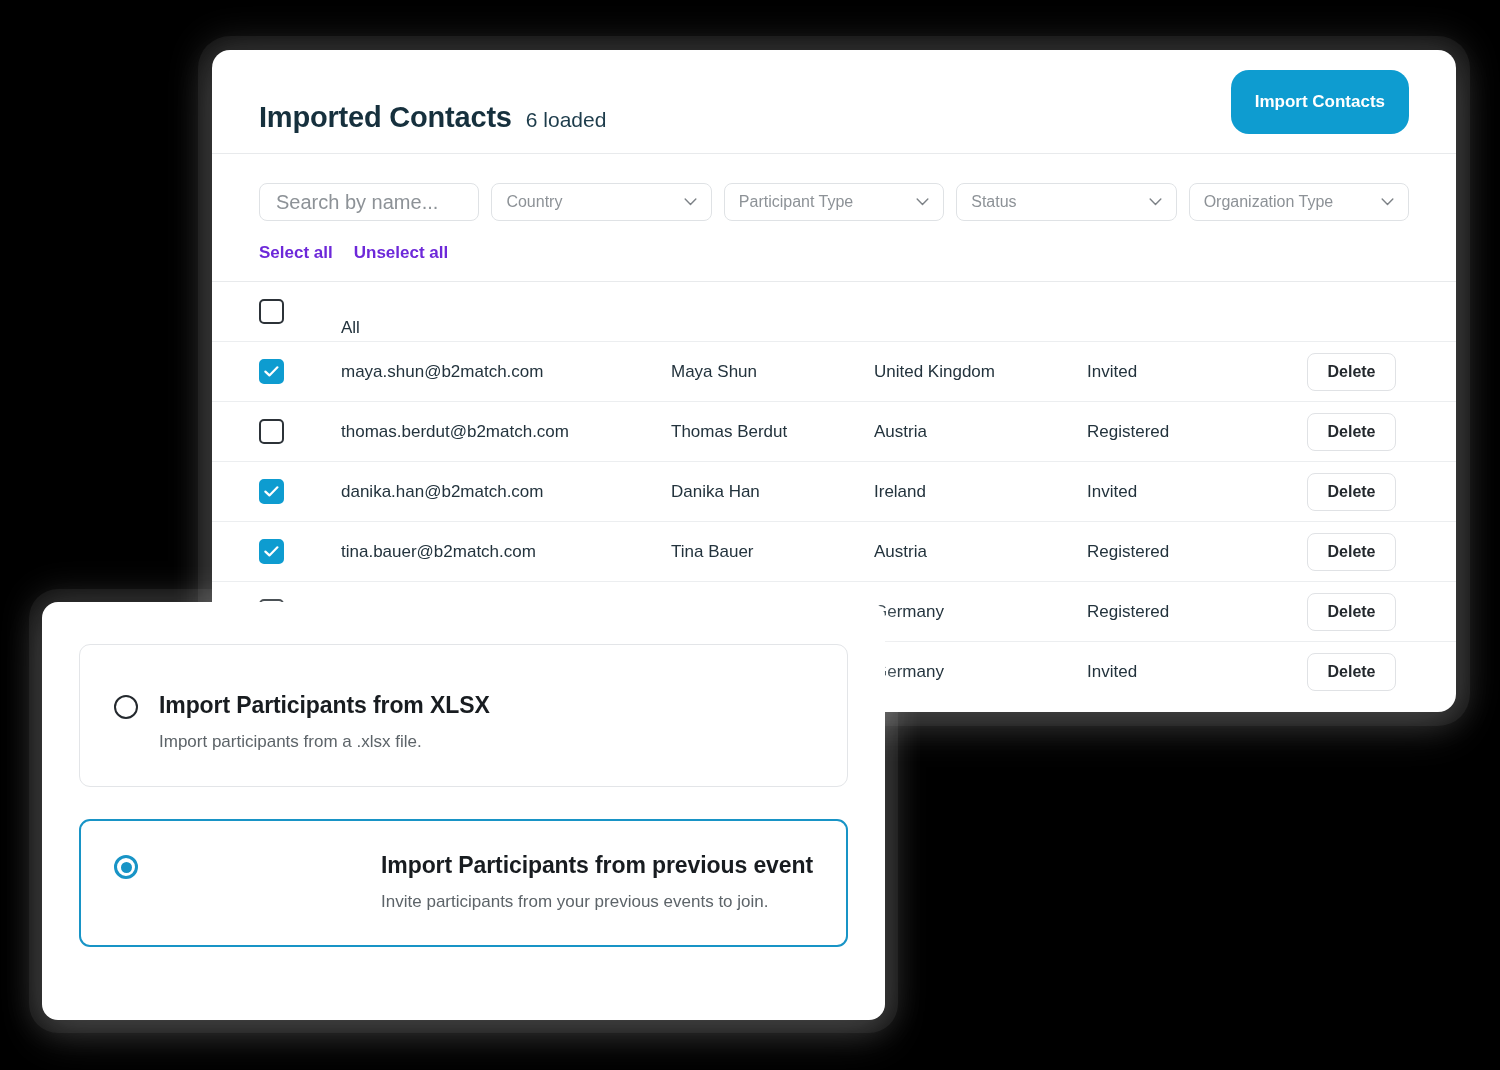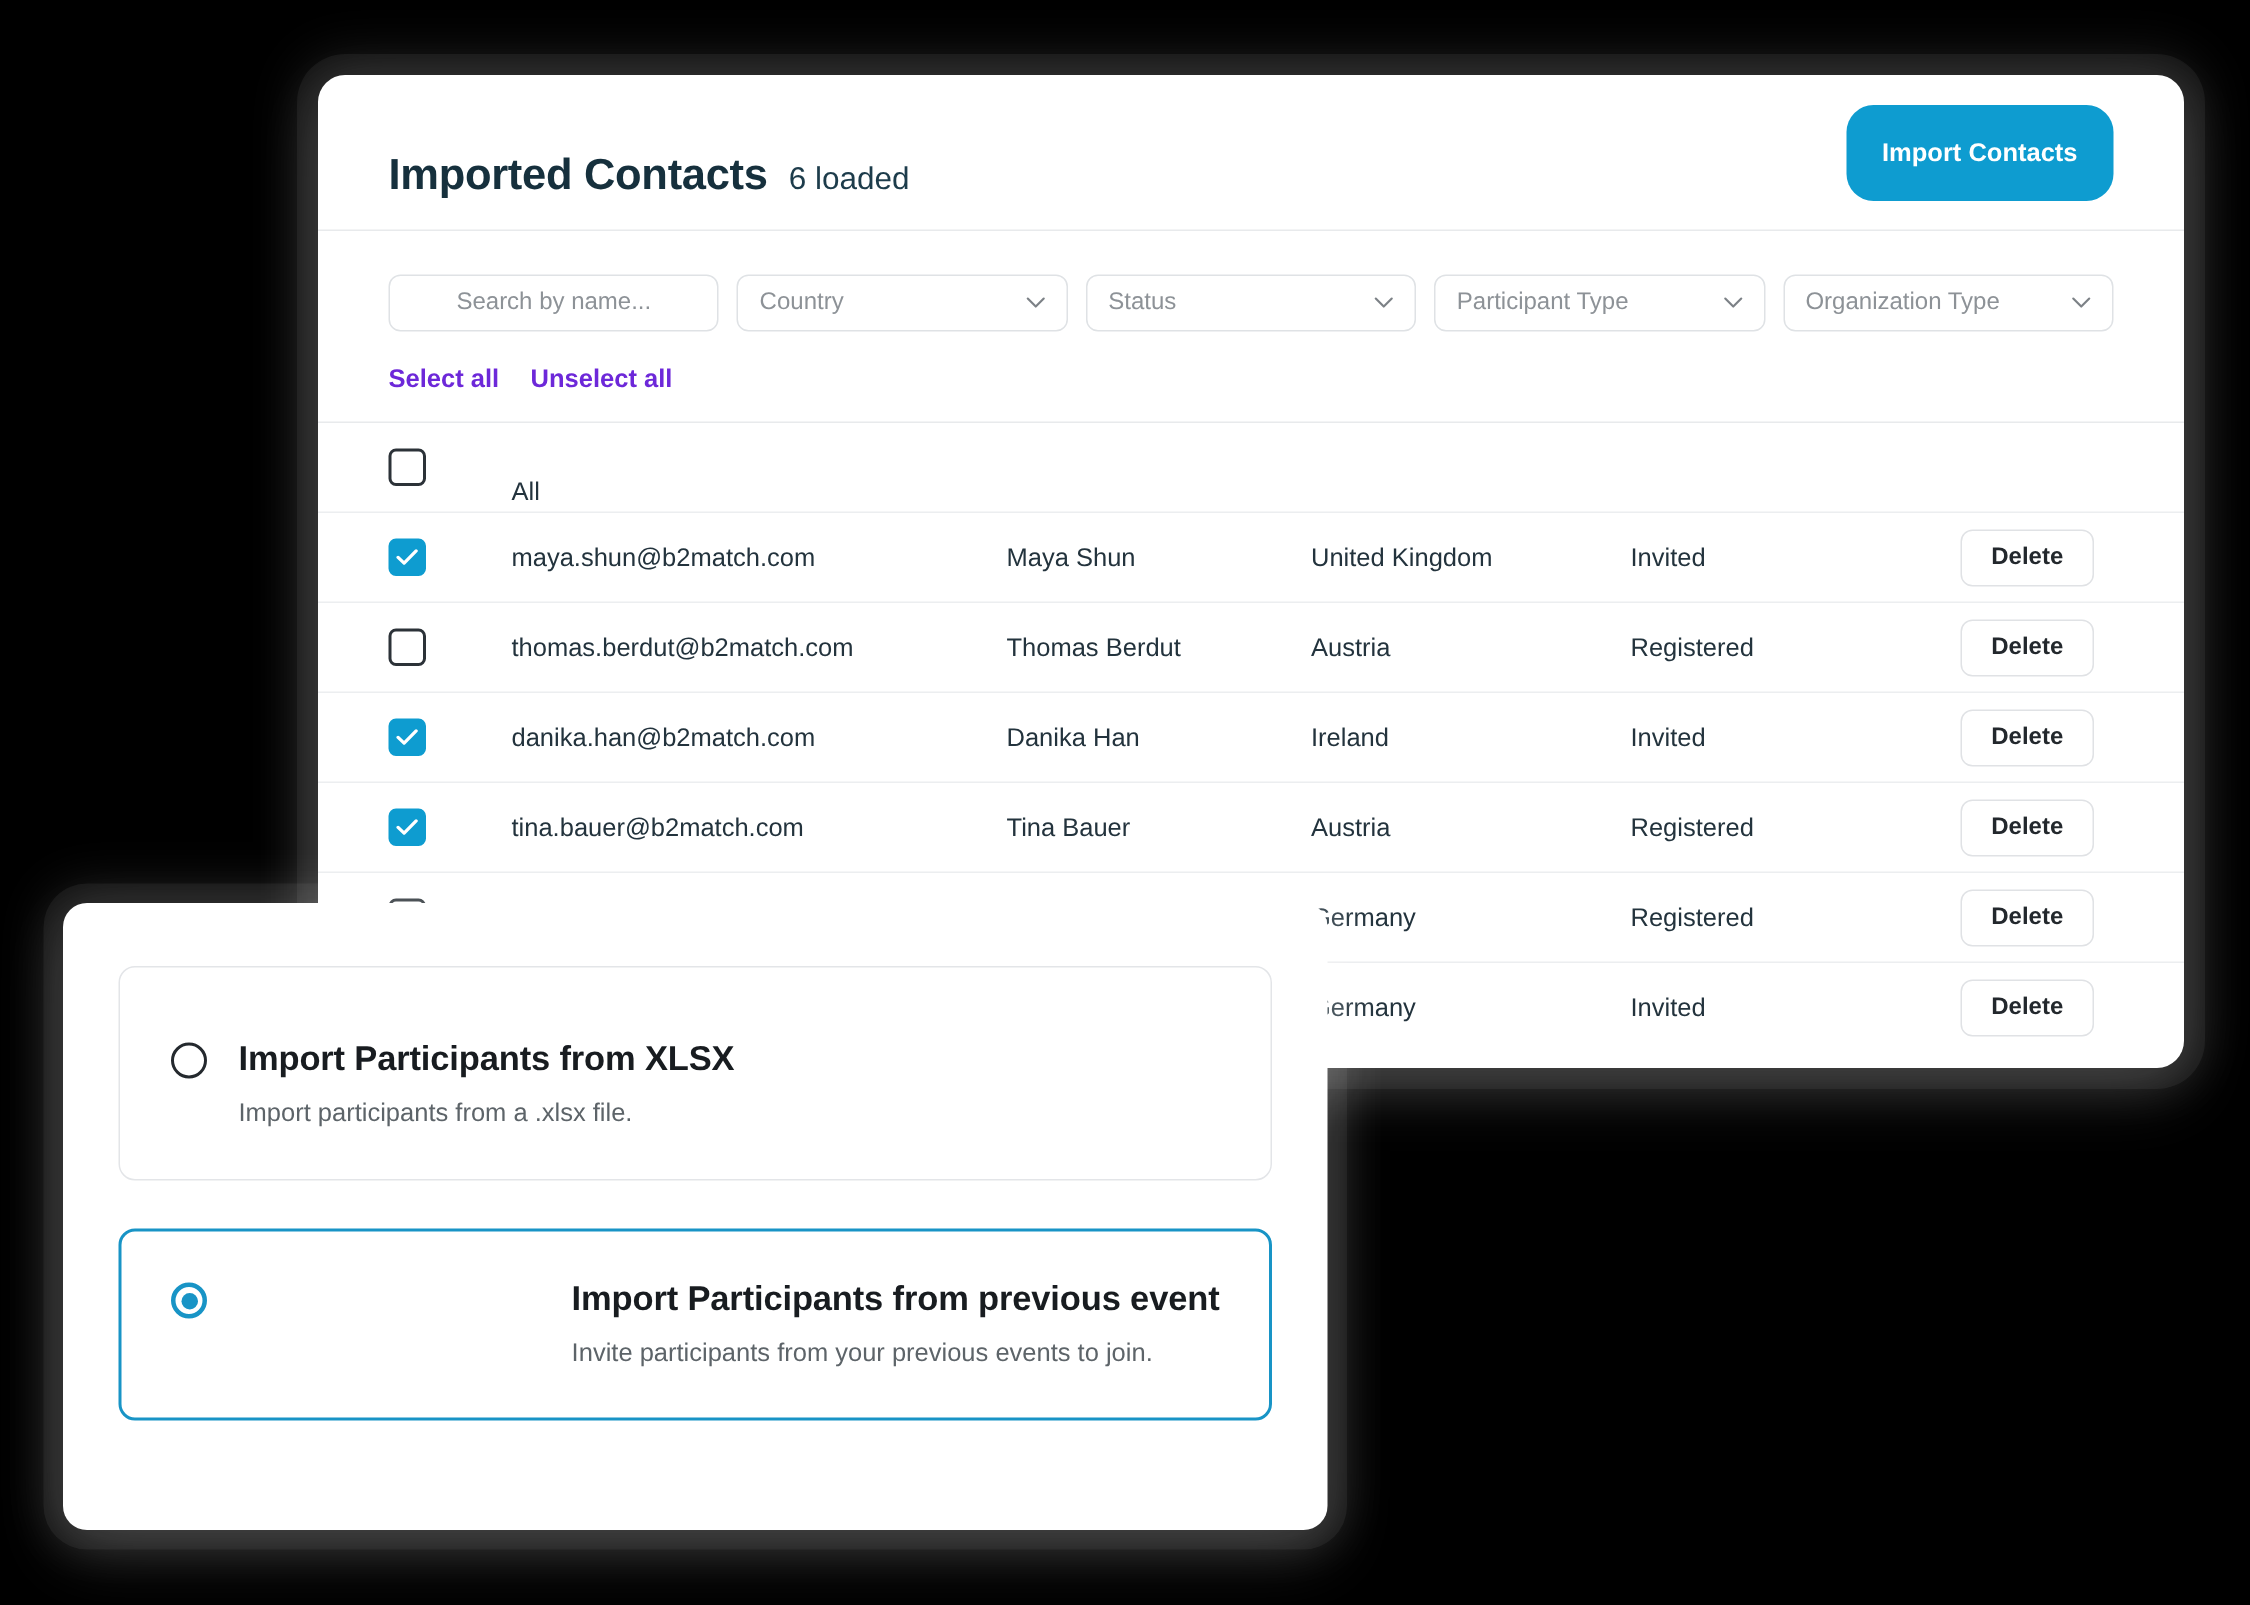--- a/index.html
+++ b/index.html
@@ -97,26 +97,25 @@
   }
   .filter-field .sel-label { color: #8d9297; font-size: 16px; }
   .chev {
     width: 13px; height: 8px;
     flex: none;
     color: #7d8287;
   }
   .search-input {
     border: none;
     outline: none;
-    font-size: 16px;
+    font-size: 20px;
     color: #3c4349;
     width: 100%;
     font-family: "Liberation Sans", sans-serif;
     background: transparent;
-    text-align: center;
   }
   .search-input::placeholder { color: #8d9297; }
 
   
   .selectall-row {
     display: flex;
     gap: 21px;
     padding: 22px 47px 18px 47px;
     border-bottom: 1px solid #e8eaec;
   }
@@ -256,28 +255,28 @@
     </div>
 
     <div class="filter-field select">
       <span class="sel-label">Country</span>
       <svg class="chev" viewBox="0 0 14 9" fill="none">
         <path d="M1 1.2 L7 7.2 L13 1.2" stroke="currentColor" stroke-width="1.6" stroke-linecap="round" stroke-linejoin="round"></path>
       </svg>
     </div>
 
     <div class="filter-field select">
-      <span class="sel-label">Status</span>
+      <span class="sel-label">Participant Type</span>
       <svg class="chev" viewBox="0 0 14 9" fill="none">
         <path d="M1 1.2 L7 7.2 L13 1.2" stroke="currentColor" stroke-width="1.6" stroke-linecap="round" stroke-linejoin="round"></path>
       </svg>
     </div>
 
     <div class="filter-field select">
-      <span class="sel-label">Participant Type</span>
+      <span class="sel-label">Status</span>
       <svg class="chev" viewBox="0 0 14 9" fill="none">
         <path d="M1 1.2 L7 7.2 L13 1.2" stroke="currentColor" stroke-width="1.6" stroke-linecap="round" stroke-linejoin="round"></path>
       </svg>
     </div>
 
     <div class="filter-field select">
       <span class="sel-label">Organization Type</span>
       <svg class="chev" viewBox="0 0 14 9" fill="none">
         <path d="M1 1.2 L7 7.2 L13 1.2" stroke="currentColor" stroke-width="1.6" stroke-linecap="round" stroke-linejoin="round"></path>
       </svg>

